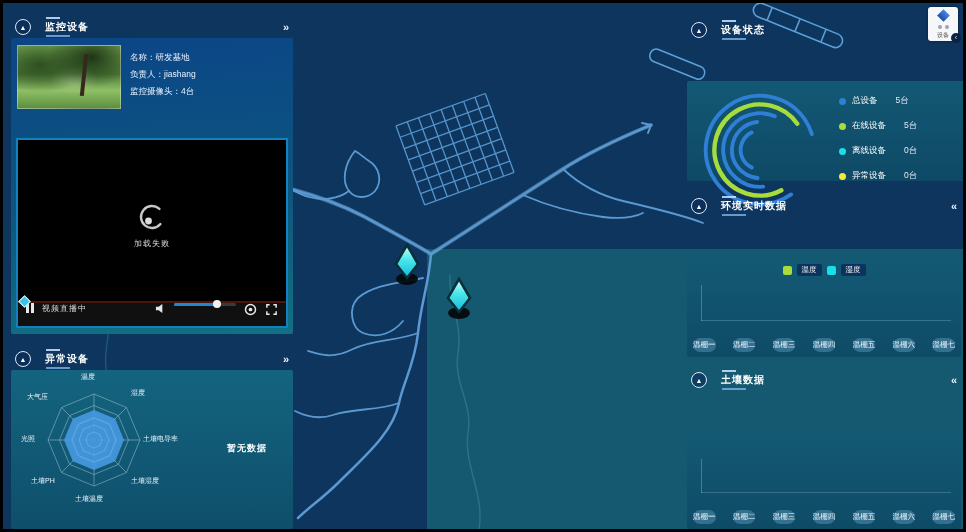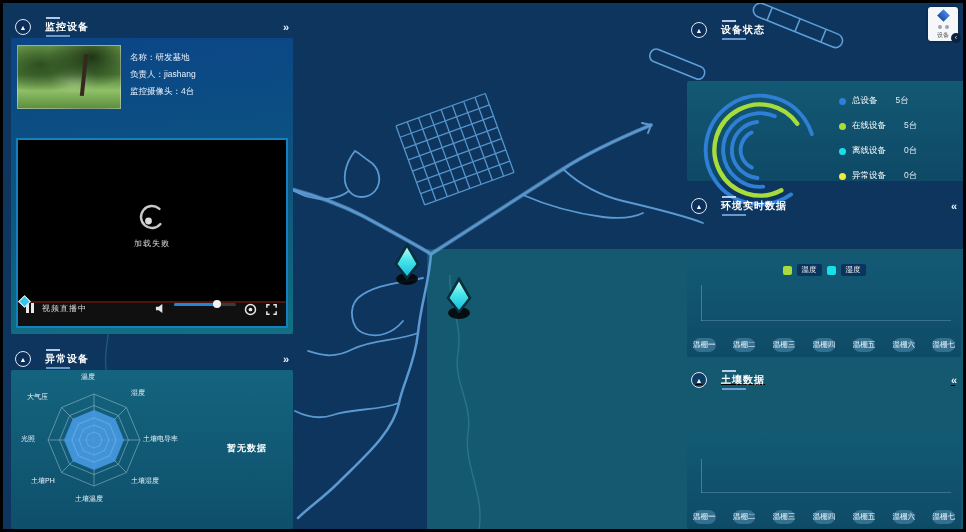--- a/index.html
+++ b/index.html
@@ -52,21 +52,21 @@
   
   #p-warning{left:8px;top:345px;width:282px;height:181px;}
   #p-warning .panel-body{background:linear-gradient(180deg,#14647f 0%,#0e4f6b 100%);}
   .radar-wrap{position:absolute;left:8px;top:4px;width:150px;height:140px;}
   .radar-label{position:absolute;font-size:7px;color:#f2f8ff;white-space:nowrap;}
   .empty-text{position:absolute;right:26px;top:72px;font-size:9px;font-weight:bold;color:#fff;letter-spacing:1px;}
 
   
   #p-status{left:684px;top:16px;width:296px;height:162px;}
   #p-env{left:684px;top:192px;width:274px;height:162px;}
-  #p-soil{left:684px;top:366px;width:274px;height:160px;text-decoration:underline;}
+  #p-soil{left:684px;top:366px;width:274px;height:160px;}
   #p-status .panel-body,#p-env .panel-body,#p-soil .panel-body{
      background:linear-gradient(180deg,rgba(19,90,117,.96) 0%,rgba(14,74,102,.96) 100%);margin-top:40px;}
   .gauge-wrap{position:absolute;left:10px;top:6px;}
   .legend-col{position:absolute;left:152px;top:14px;}
   .legend-row{display:flex;align-items:center;gap:6px;margin-bottom:13px;}
   .dot{width:7px;height:7px;border-radius:50%;flex:none;}
   .c0{background:#2f7fd6}.c1{background:#a8dc3c}.c2{background:#19e0e8}.c3{background:#f2ea3a}
   .legend-label{font-size:8.5px;color:#fff;}
   .legend-value{font-size:8.5px;color:#dfe9f5;margin-left:12px;}
 

